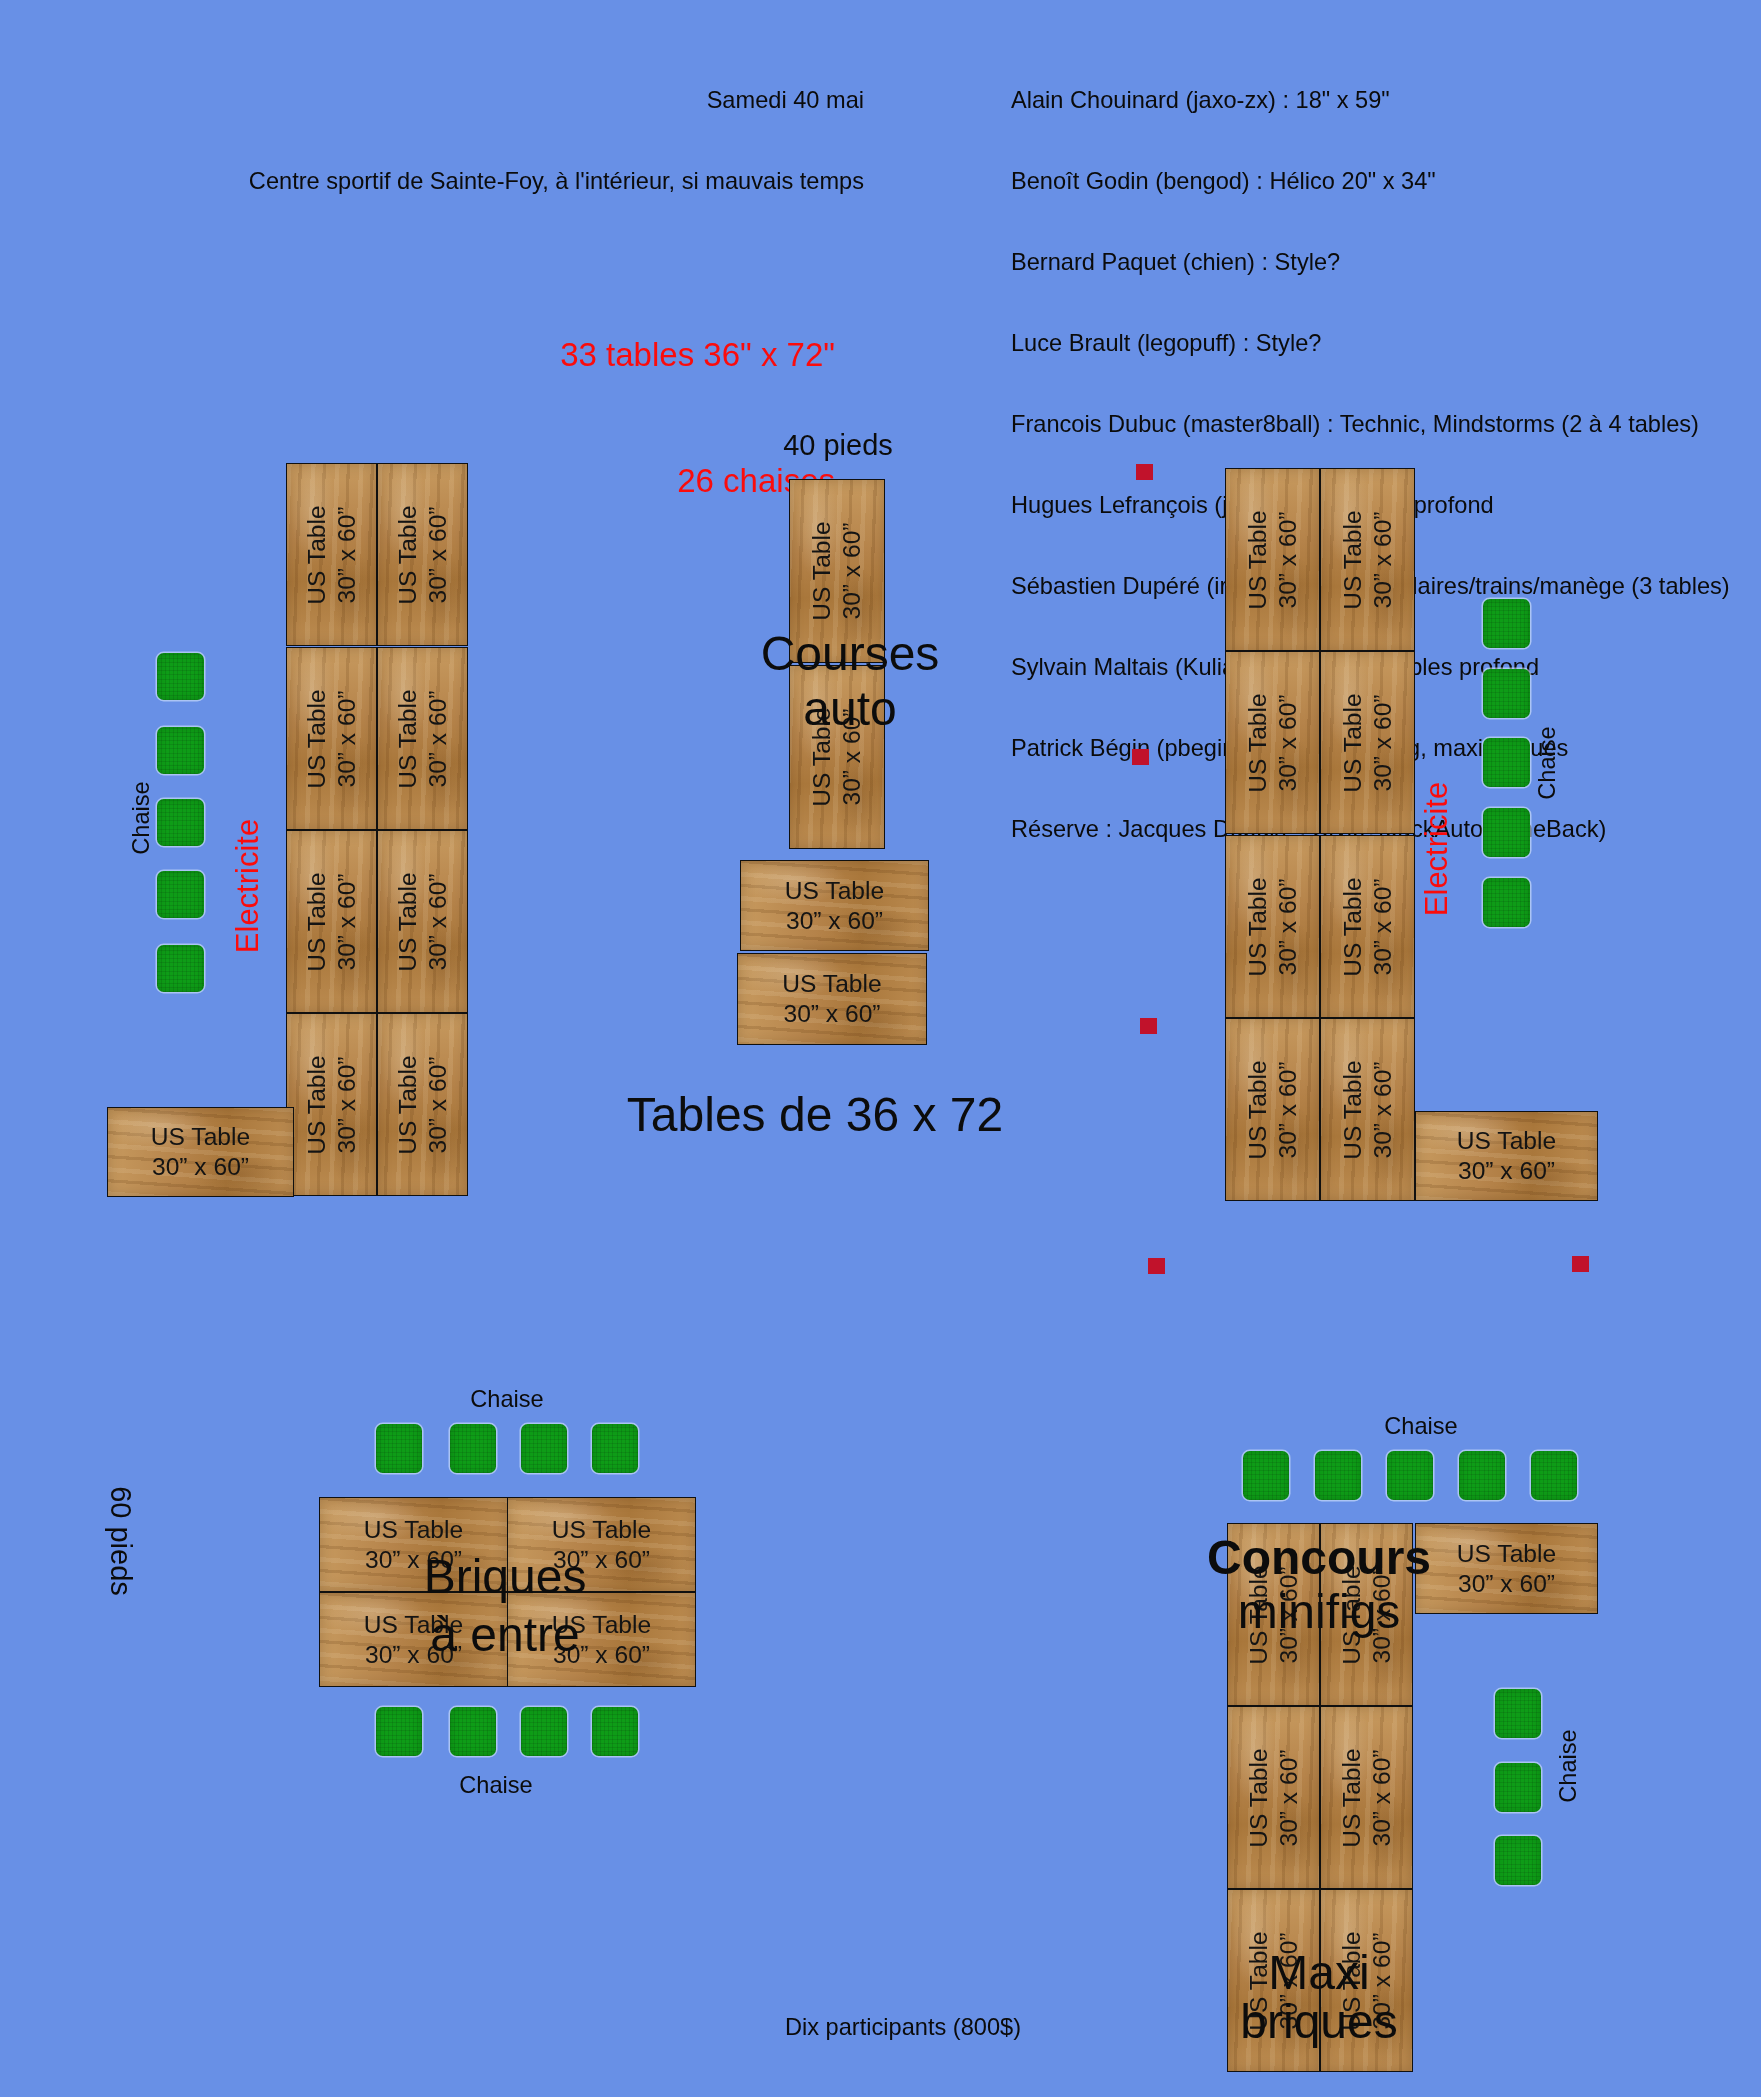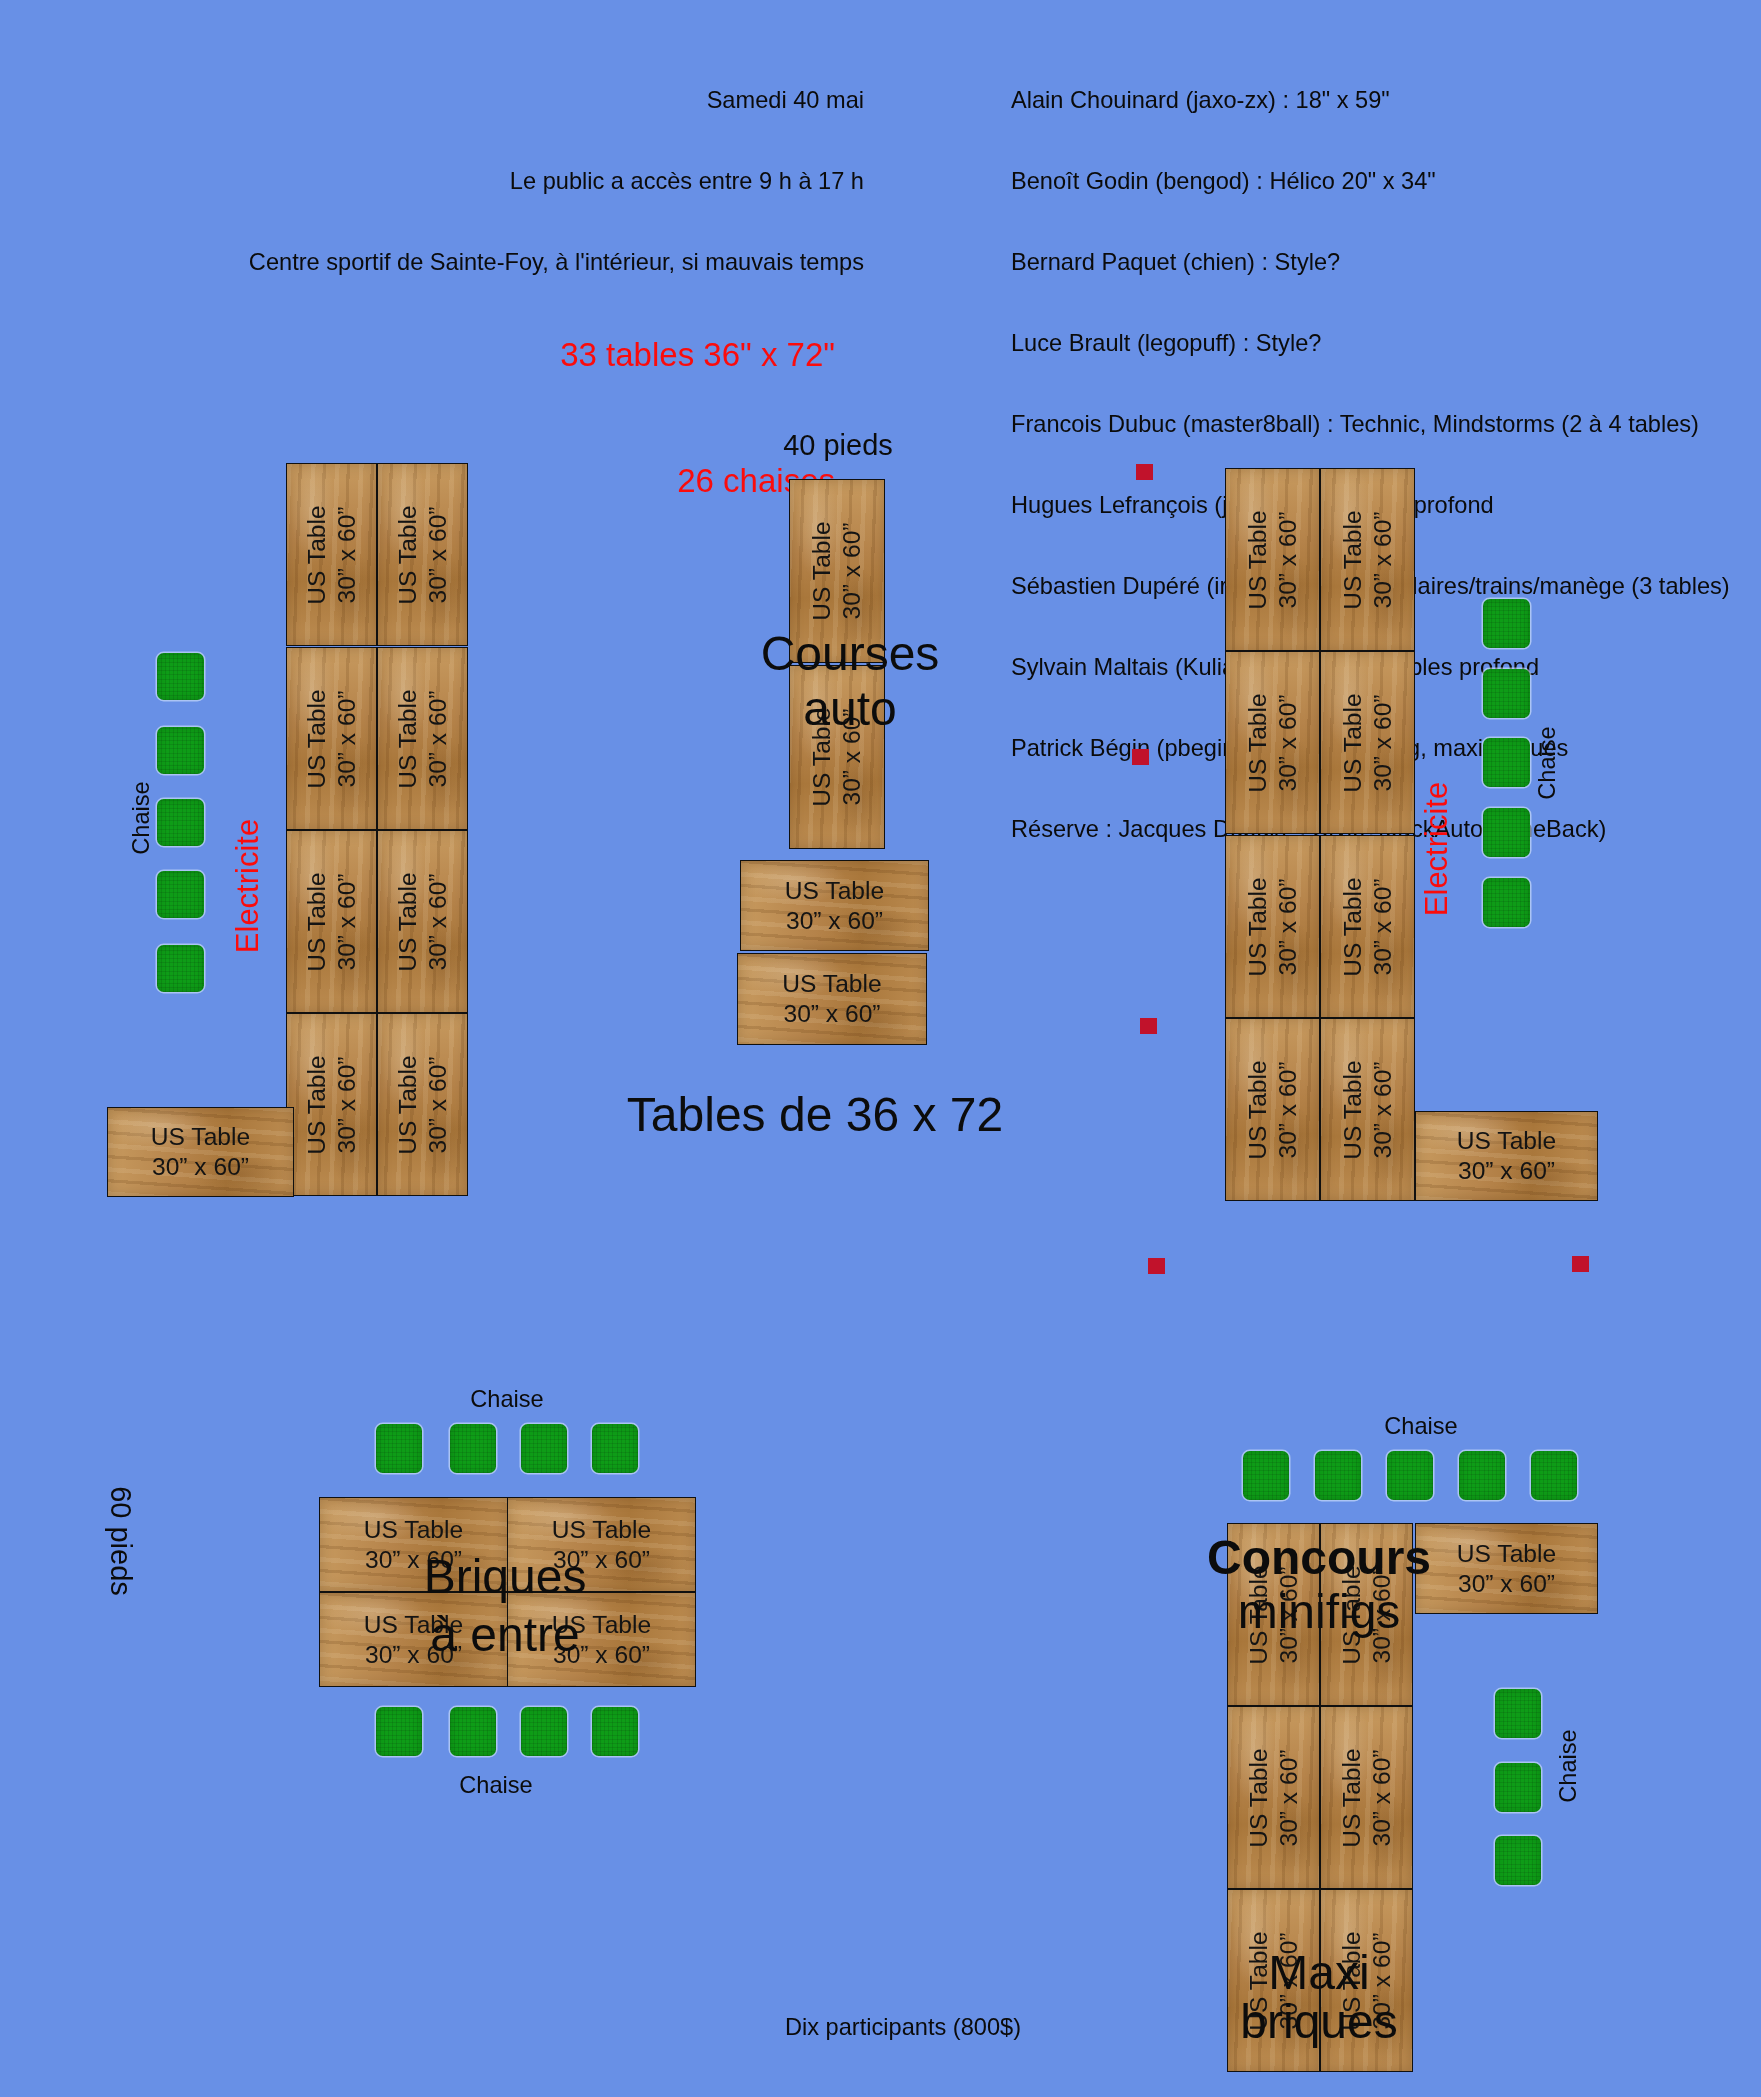--- a/index.html
+++ b/index.html
@@ -69,21 +69,20 @@
   }
   .outlet{position:absolute;width:17.4px;height:16.4px;background:#C1122B;}
 </style>
 </head>
 <body>
 
 <div id="stage">
 
   <div class="txt small right" style="right:898px;top:33px;">
     <div>Samedi 40 mai</div>
-    <div>Le public a accès entre 9 h à 17 h</div>
     <div>Centre sportif de Sainte-Foy, à l'intérieur, si mauvais temps</div>
   </div>
 
   <div class="txt right red redsum" style="right:927px;top:250px;">
     <div>33 tables 36" x 72"</div>
     <div>26 chaises</div>
   </div>
 
   <div class="txt small" style="left:1011px;top:33px;">
     <div>Alain Chouinard (jaxo-zx) : 18" x 59"</div>

